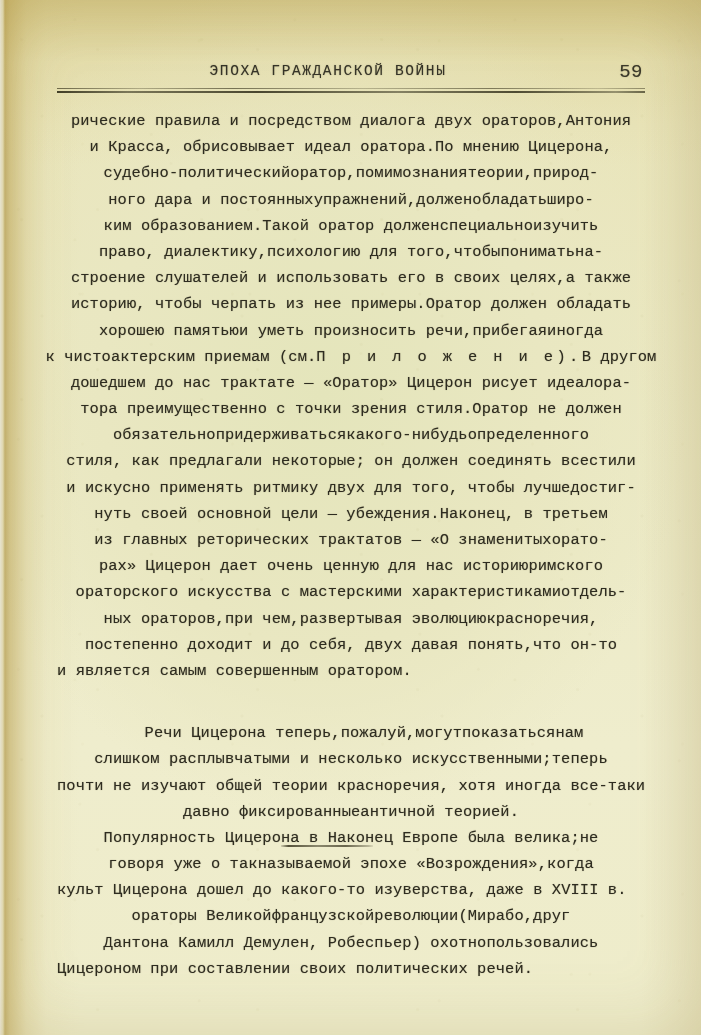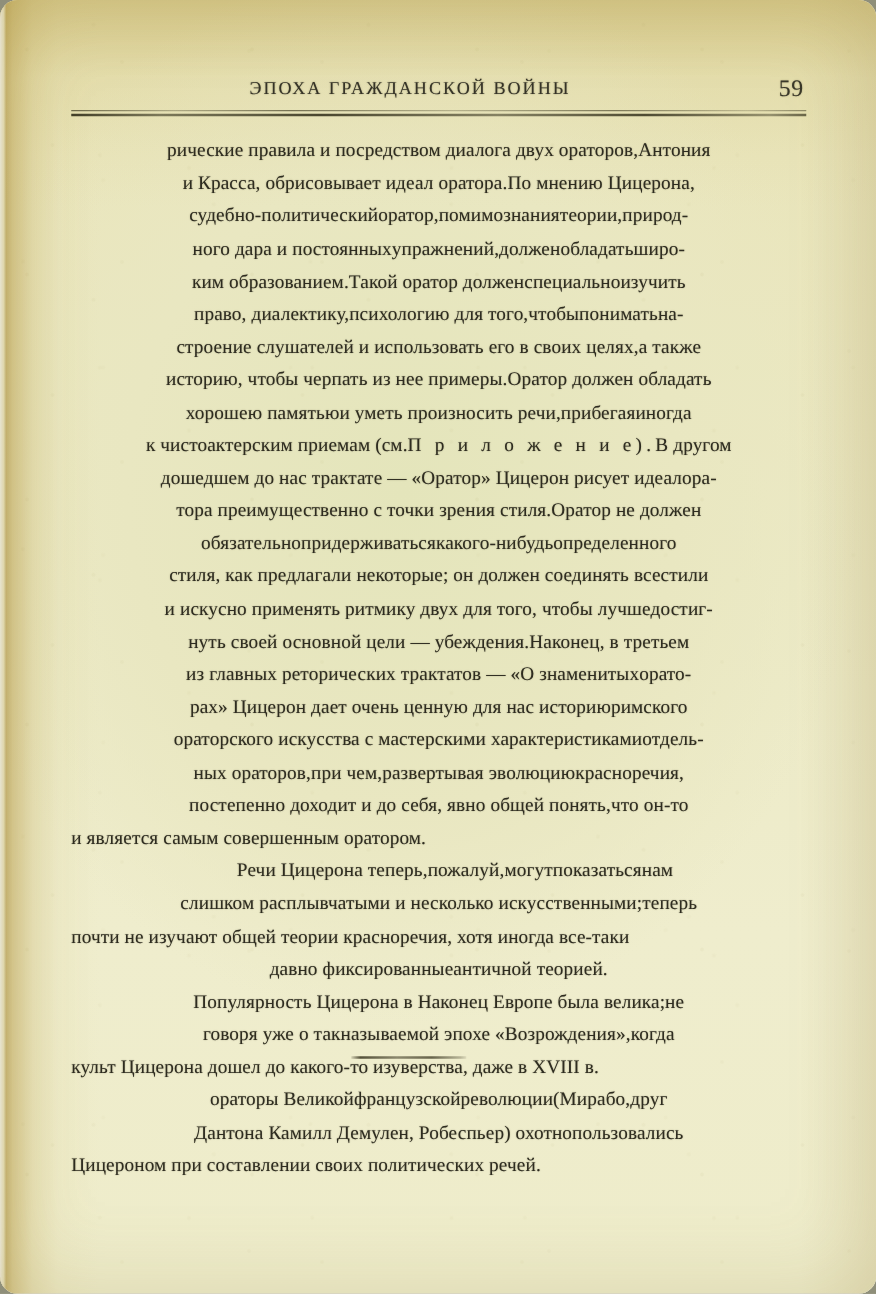--- a/index.html
+++ b/index.html
@@ -7,24 +7,23 @@
     margin: 0;
     padding: 0;
     background: #8f8f7a;
   }
 
   .page {
     position: relative;
     width: 701px;
     height: 1035px;
     overflow: hidden;
-    background: #ffffff;
-    font-family: Liberation Serif, serif;
+    background: #0ea5e9;
+    font-family: Liberation Mono, monospace;
     color: #2b2a22;
-    border-radius: 14px;
   }
 
   
   .paper-base {
     position: absolute;
     inset: 0;
     background:
       radial-gradient(ellipse 70% 55% at 46% 38%, #e4e5bb 0%, #e9e7c1 45%, rgba(238,236,200,0) 75%),
       linear-gradient(180deg, #e3ddab 0%, #e9e5bb 12%, #eceac6 45%, #efedcd 72%, #eeecca 100%);
   }
@@ -157,21 +156,21 @@
     white-space: nowrap;
     text-shadow: 0 0 1.1px rgba(55,50,28,0.45);
     letter-spacing: 0.1px;
   }
   
   .ln.j {
     display: flex;
     justify-content: center;
   }
   .ln.j > span { display: inline-block; }
-  .ln.indent { padding-left: 26px; }
+  .ln.indent { padding-left: 26px; margin-top: 36px; }
   .ln.last { display: block; }
   .sp-out { letter-spacing: 3.4px; }
 
   
   .rule-short {
     position: absolute;
     left: 281px;
     top: 845px;
     width: 92px;
     height: 2px;
@@ -307,21 +306,21 @@
             <span>ораторского искусства с мастерскими характеристиками</span>
             <span>отдель-</span>
           </div>
           <div class="ln j">
             <span>ных ораторов,</span>
             <span>при чем,</span>
             <span>развертывая эволюцию</span>
             <span>красноречия,</span>
           </div>
           <div class="ln j">
-            <span>постепенно доходит и до себя, явно общей понять,</span>
+            <span>постепенно доходит и до себя, двух давая понять,</span>
             <span>что он-то</span>
           </div>
           <div class="ln last"><span>и является самым совершенным оратором.</span></div>
         </div>
       <div id="para2">
           <div class="ln j indent">
             <span>Речи Цицерона теперь,</span>
             <span>пожалуй,</span>
             <span>могут</span>
             <span>показаться</span>

